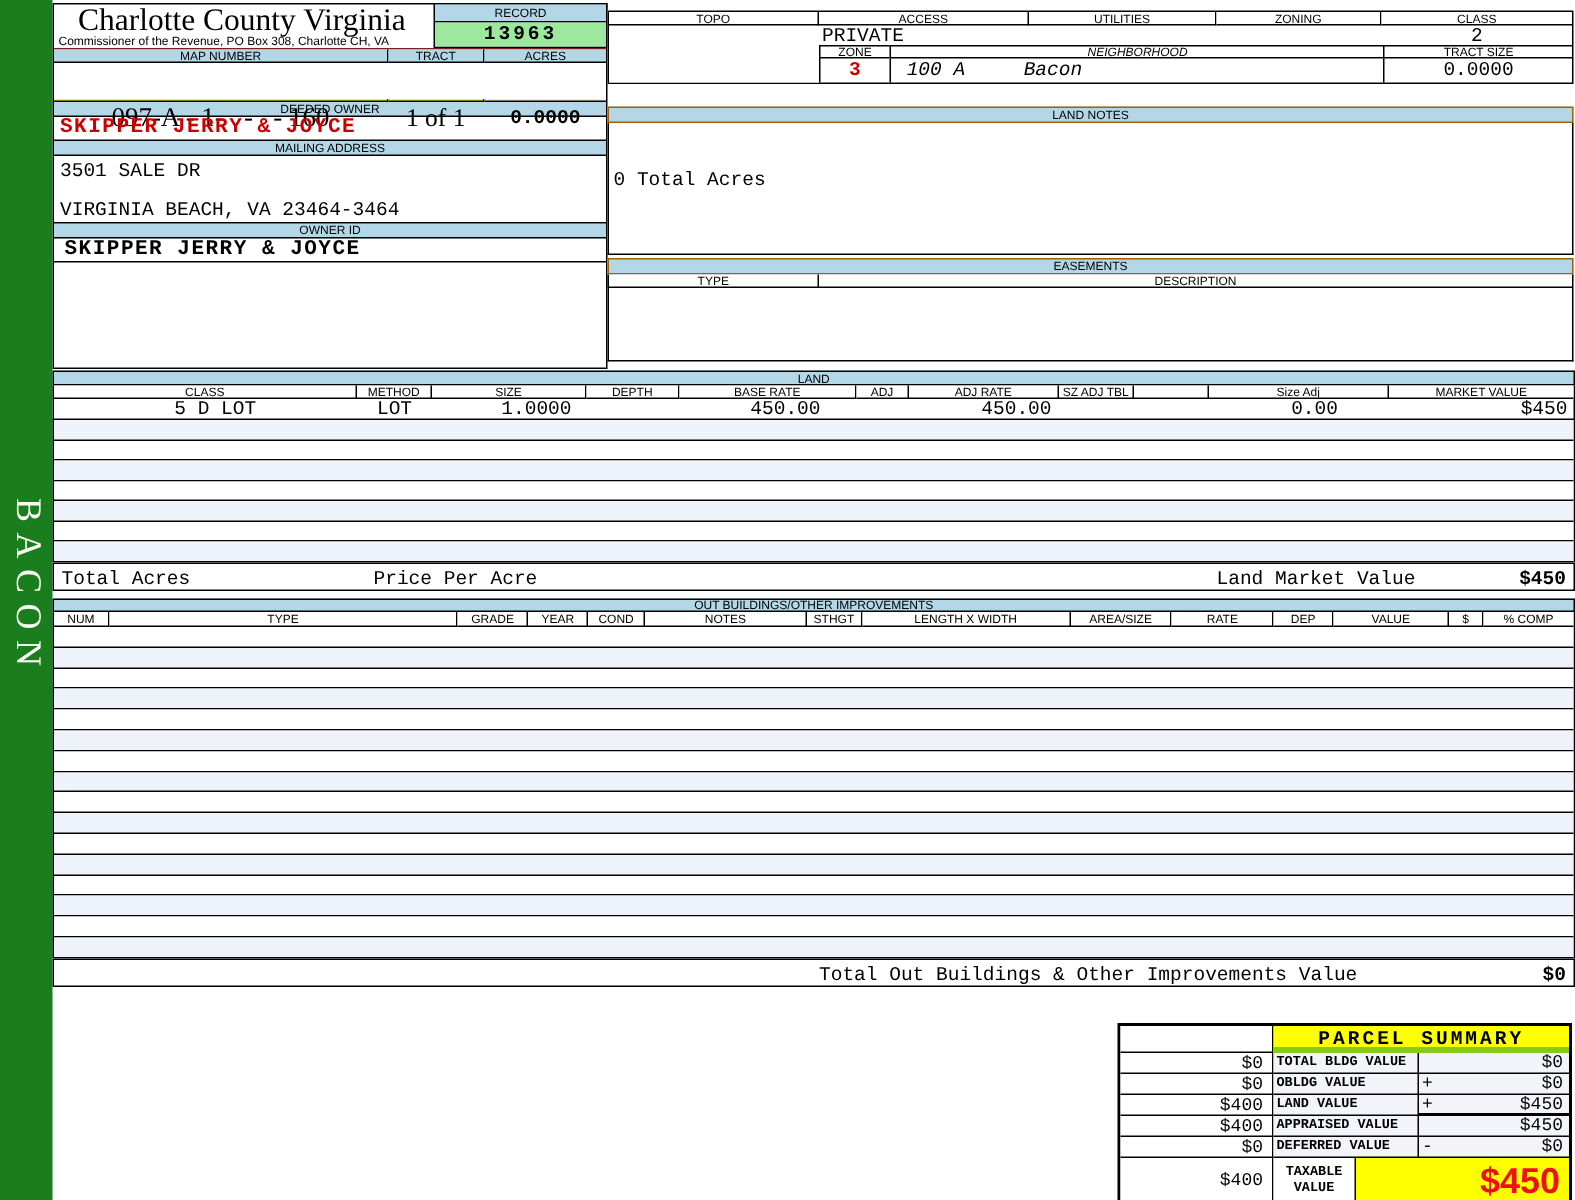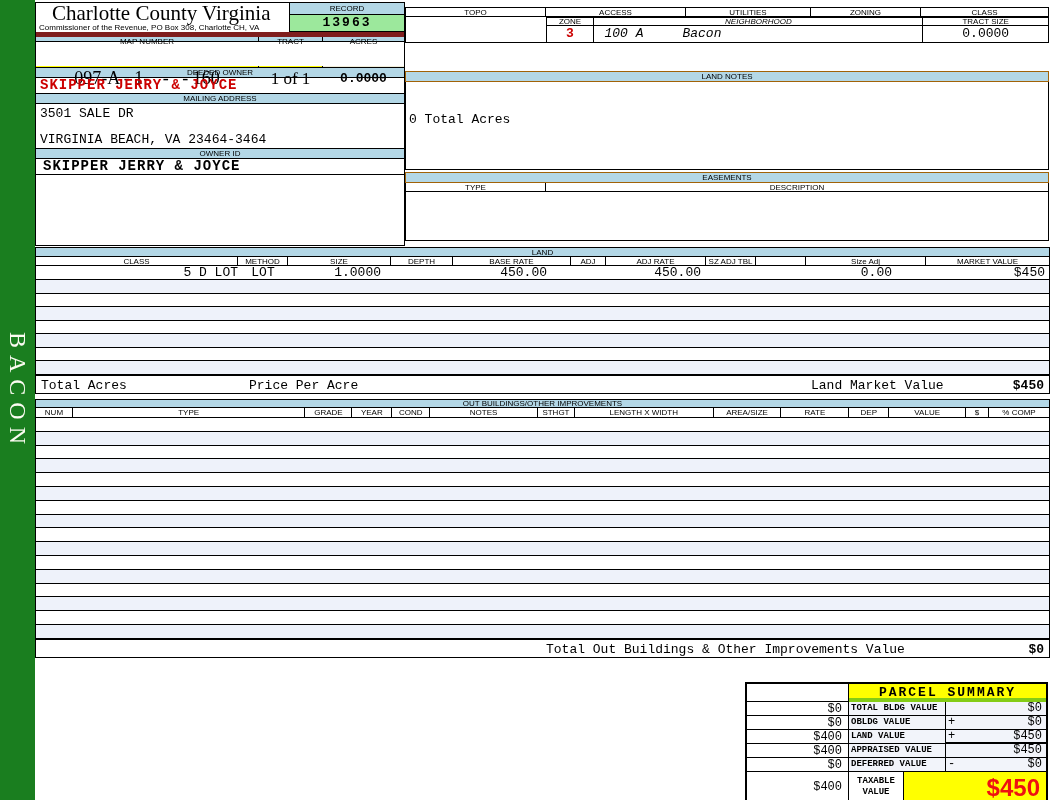--- a/index.html
+++ b/index.html
@@ -30,21 +30,21 @@
   .pale { background:#eef2fa; }
 
   
   .leftcol { position:absolute; left:35px; top:2px; width:370px; height:244px; border:1px solid #000; background:#fff; }
   .title-area { position:relative; height:29px; }
   .county-title { position:absolute; left:16px; top:-2px; font-size:21px; white-space:nowrap; }
   .commissioner { position:absolute; left:3px; top:20px; font-size:8px; white-space:nowrap; }
   .record-box { position:absolute; right:-1px; top:-1px; width:116px; height:30px; border:1px solid #000; }
   .record-hdr { height:12px; background:#b3d7e6; border-bottom:1px solid #000; font-size:8px; text-align:center; line-height:12px; }
   .record-val { height:16px; background:#9ce89c; font-size:13px; font-weight:bold; text-align:center; line-height:16px; letter-spacing:2px; }
-  .cardhdr-row { display:flex; height:10px; border-top:5px solid #7f1d1d; }
+  .cardhdr-row { display:flex; height:10px; border-top:1px solid #7f1d1d; }
   .cardhdr-row > div { background:#b3d7e6; border-bottom:1px solid #000; border-right:1px solid #000; font-size:8px; text-align:center; line-height:10px; }
   .cardhdr-row > div:last-child { border-right:none; }
   .cardval-row { display:flex; height:26px; }
   .cardval-row > div { border-bottom:1px solid #000; border-right:1px solid #000; text-align:center;margin-top:24px; }
   .cardval-row > div:last-child { border-right:none; }
   .w-map { width:223px; } .w-card { width:64px; } .w-acres { width:81px; }
   .mapnum { background:#ffff00; font-size:18px; line-height:25px; white-space:pre; }
   .cardval { background:#ffff00; font-size:17px; line-height:25px; }
   .acresval { background:#f0eeda; font-size:13px; font-weight:bold; line-height:26px; }
   .owner-val { height:16px; border-bottom:1px solid #000; color:#cc0000; font-weight:bold; font-size:14px; line-height:15px; padding-left:4px; letter-spacing:1px; }
@@ -85,21 +85,21 @@
   
   .land-box { position:absolute; left:35px; top:247px; width:1015px; }
   .land-box .bar, .ob-box .bar { border:1px solid #000; height:10px; line-height:9px; }
   .land-hrow { display:flex; height:9px; border-left:1px solid #000; border-right:1px solid #000; }
   .land-hrow .hcell { border-bottom:1px solid #000; line-height:9px; }
   .lc0{width:202px}.lc1{width:50px}.lc2{width:103px}.lc3{width:62px}.lc4{width:118px}
   .lc5{width:35px}.lc6{width:100px}.lc7{width:50px}.lc8{width:50px}.lc9{width:120px}
   .lc10{width:123px; border-right:none !important;}
   .land-drow { display:flex; height:14px; font-size:13px; border-left:1px solid #000; border-right:1px solid #000; border-bottom:1px solid #000; background:#fff; }
   .land-drow > div { line-height:13px; overflow:hidden; }
-  .cell-l { text-align:right; padding-left:13px; }
+  .cell-l { text-align:center; padding-left:13px; }
   .cell-c { text-align:center; }
   .cell-r { text-align:right; }
   .land-fill, .ob-fill { border-left:1px solid #000; border-right:1px solid #000; }
   .land-trow { position:relative; height:19px; border:1px solid #000; background:#fff; font-size:13px; }
   .land-trow span { position:absolute; top:2px; }
   .lt-acres { left:5px; } .lt-price { left:213px; } .lt-lmv { left:775px; }
   .lt-val { right:5px; font-weight:bold; }
 
   
   .ob-box { position:absolute; left:35px; top:399px; width:1015px; }
@@ -173,20 +173,24 @@
   </div>
 
   <div class="lp-box">
     <div class="lp-hrow">
       <div class="hcell" style="width:140px">TOPO</div>
       <div class="hcell" style="width:140px">ACCESS</div>
       <div class="hcell" style="width:125px">UTILITIES</div>
       <div class="hcell" style="width:110px">ZONING</div>
       <div class="hcell" style="width:127px; border-right:none">CLASS</div>
     </div>
+    <div class="lp-vrow mono">
+      <span class="lp-access-val">PRIVATE</span>
+      <span class="lp-class-val">2</span>
+    </div>
     <div class="lp-zrow-h">
       <div class="zspacer"></div>
       <div class="hcell w-zone">ZONE</div>
       <div class="hcell w-neigh">NEIGHBORHOOD</div>
       <div class="hcell w-tract">TRACT SIZE</div>
     </div>
     <div class="lp-zrow-v mono">
       <div class="zspacer"></div>
       <div class="zone-val w-zone">3</div>
       <div class="neigh-val w-neigh">

